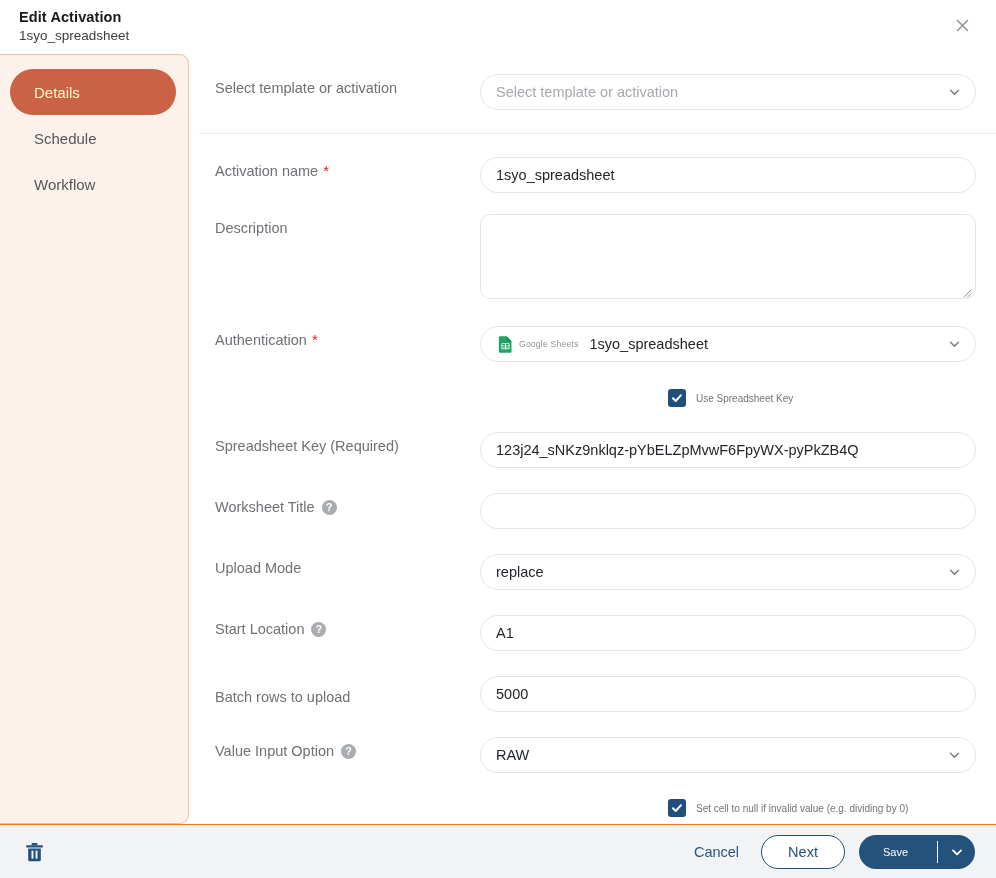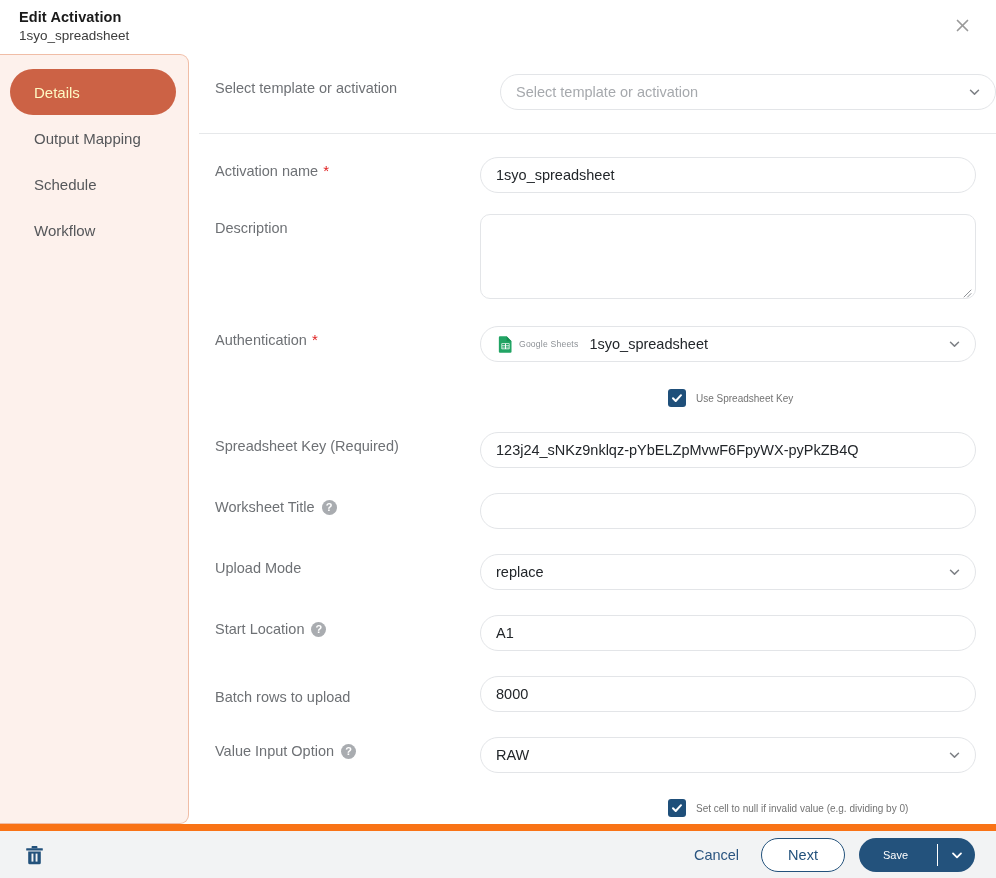--- a/index.html
+++ b/index.html
@@ -237,21 +237,21 @@
   .check-label {
     font-size: 10px;
     color: #737373;
   }
 
   
   .footer {
     height: 54px;
     flex: 0 0 54px;
     background: #f2f3f4;
-    border-top: 7px solid #f97316;
+    border-top: 1px solid #f97316;
     display: flex;
     align-items: center;
     padding: 0 21px 0 19px;
     position: relative;
     z-index: 3;
   }
   .trash-btn {
     width: 30px;
     height: 30px;
     display: flex;
@@ -337,33 +337,30 @@
     </div>
   </div>
 
   <div class="body-wrap">
 
     <div class="sidebar">
       <div class="nav-item active">
         <span>Details</span>
       </div>
       <div class="nav-item">
-        <span>Output Mapping</span>
-      </div>
-      <div class="nav-item">
         <span>Schedule</span>
       </div>
       <div class="nav-item">
         <span>Workflow</span>
       </div>
     </div>
 
     <div class="content">
 
-      <div class="row" style="padding-top:20px;justify-content:space-between;">
+      <div class="row" style="padding-top:20px;">
         <div class="row-label">
           <span>Select template or activation</span>
         </div>
         <div class="row-field">
           <div class="ctl select placeholder">
             <span>Select template or activation</span>
             <span class="chev">
               <svg width="13" height="13" viewBox="0 0 13 13" fill="none" stroke="currentColor" stroke-width="1.5" stroke-linecap="round" stroke-linejoin="round">
                 <polyline points="2.5,4.8 6.5,8.6 10.5,4.8"></polyline>
               </svg>
@@ -495,21 +492,21 @@
           </div>
         </div>
       </div>
 
       <div class="row" style="padding-top:25px;align-items:center;">
         <div class="row-label">
           <span>Batch rows to upload</span>
         </div>
         <div class="row-field">
           <div class="ctl">
-            <span>8000</span>
+            <span>5000</span>
           </div>
         </div>
       </div>
 
       <div class="row" style="padding-top:25px;">
         <div class="row-label">
           <span>Value Input Option</span>
           <span class="help-icon">?</span>
         </div>
         <div class="row-field">

